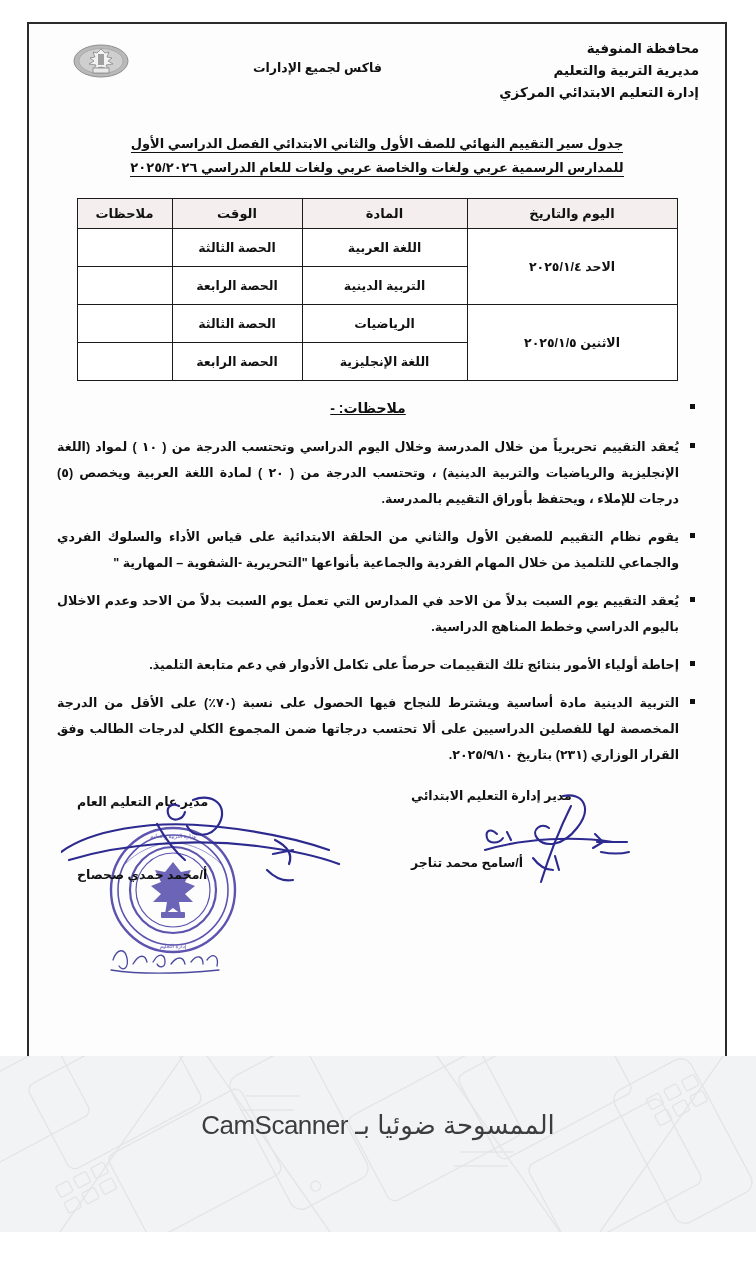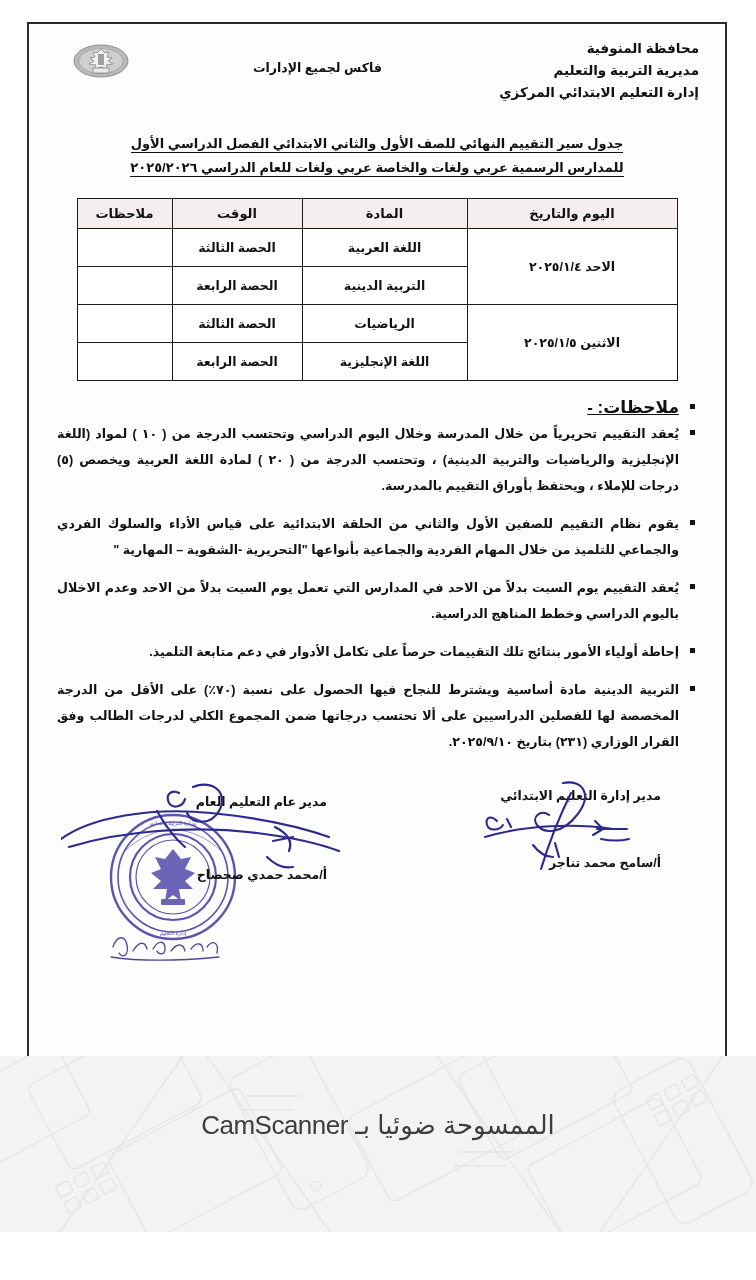--- a/index.html
+++ b/index.html
@@ -98,29 +98,29 @@
     color:#111;
     text-align:justify;
     text-justify:inter-word;
   }
   .note:before{
     content:"";
     position:absolute;right:2px;top:9px;
     width:5px;height:5px;background:#111;
   }
   .note.heading{
-    font-size:17px;margin-bottom:0;text-align:right;
+    font-size:14px;margin-bottom:13px;text-align:center;
   }
   .note.heading u{text-decoration:underline;}
 
   
   .sigs{
     position:relative;margin-top:20px;height:210px;direction:rtl;
   }
-  .sig-block{position:absolute;text-align:right;width:250px;margin-top:13px;}
+  .sig-block{position:absolute;text-align:left;width:250px;}
   .sig-right{right:38px;top:0;}
   .sig-left{left:22px;top:6px;}
   .sig-role{
     font-weight:bold;font-size:12.5px;color:#111;
     margin-bottom:4px;
   }
   .sig-name{
     font-weight:bold;font-size:12.5px;color:#111;
     position:relative;z-index:4;
   }

